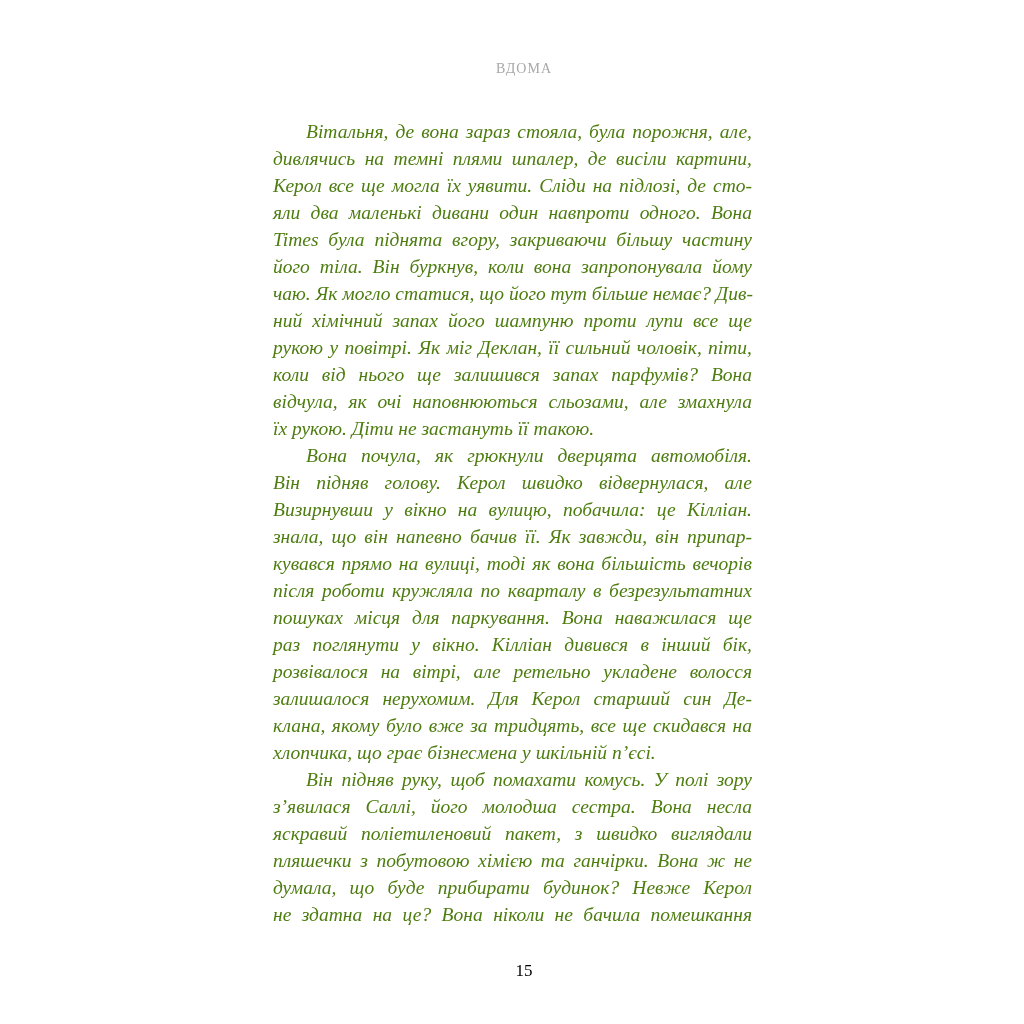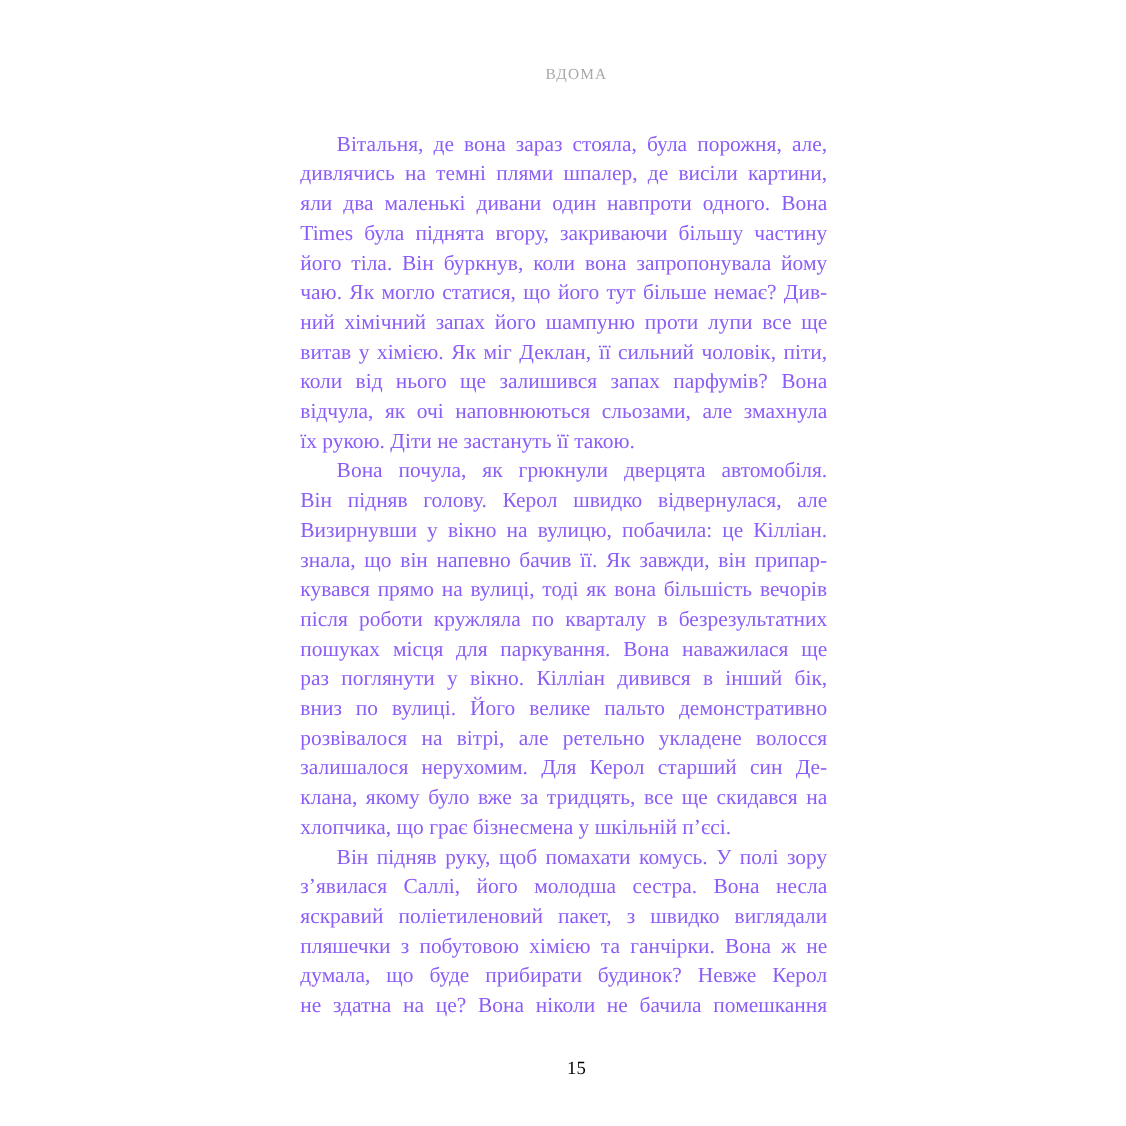--- a/index.html
+++ b/index.html
@@ -39,21 +39,22 @@
     width: 479px;
   }
   .line {
     height: 27px;
     line-height: 27px;
     font-family: "Liberation Serif", "DejaVu Serif", serif;
     font-size: 19.5px;
     white-space: nowrap;
     text-align: justify;
     text-align-last: justify;
-    color: #8b5cf6;
+    color: #4d7c0f;
+    font-style: italic;
   }
   .line.indent {
     padding-left: 33px;
   }
   .line.last {
     text-align-last: left;
   }
   .folio {
     position: absolute;
     top: 936px;
@@ -68,38 +69,38 @@
 </style>
 </head>
 <body>
 
 <div class="page">
   <div class="running-head">ВДОМА</div>
 
   <div class="text-block">
     <div class="line indent">Вітальня, де вона зараз стояла, була порожня, але,</div>
     <div class="line">дивлячись на темні плями шпалер, де висіли картини,</div>
+    <div class="line">Керол все ще могла їх уявити. Сліди на підлозі, де сто-</div>
     <div class="line">яли два маленькі дивани один навпроти одного. Вона</div>
     <div class="line">Times була піднята вгору, закриваючи більшу частину</div>
     <div class="line">його тіла. Він буркнув, коли вона запропонувала йому</div>
     <div class="line">чаю. Як могло статися, що його тут більше немає? Див-</div>
     <div class="line">ний хімічний запах його шампуню проти лупи все ще</div>
-    <div class="line">витав у хімією. Як міг Деклан, її сильний чоловік, піти,</div>
+    <div class="line">рукою у повітрі. Як міг Деклан, її сильний чоловік, піти,</div>
     <div class="line">коли від нього ще залишився запах парфумів? Вона</div>
     <div class="line">відчула, як очі наповнюються сльозами, але змахнула</div>
     <div class="line last">їх рукою. Діти не застануть її такою.</div>
     <div class="line indent">Вона почула, як грюкнули дверцята автомобіля.</div>
     <div class="line">Він підняв голову. Керол швидко відвернулася, але</div>
     <div class="line">Визирнувши у вікно на вулицю, побачила: це Кілліан.</div>
     <div class="line">знала, що він напевно бачив її. Як завжди, він припар-</div>
     <div class="line">кувався прямо на вулиці, тоді як вона більшість вечорів</div>
     <div class="line">після роботи кружляла по кварталу в безрезультатних</div>
     <div class="line">пошуках місця для паркування. Вона наважилася ще</div>
     <div class="line">раз поглянути у вікно. Кілліан дивився в інший бік,</div>
-    <div class="line">вниз по вулиці. Його велике пальто демонстративно</div>
     <div class="line">розвівалося на вітрі, але ретельно укладене волосся</div>
     <div class="line">залишалося нерухомим. Для Керол старший син Де-</div>
     <div class="line">клана, якому було вже за тридцять, все ще скидався на</div>
     <div class="line last">хлопчика, що грає бізнесмена у шкільній п’єсі.</div>
     <div class="line indent">Він підняв руку, щоб помахати комусь. У полі зору</div>
     <div class="line">з’явилася Саллі, його молодша сестра. Вона несла</div>
     <div class="line">яскравий поліетиленовий пакет, з швидко виглядали</div>
     <div class="line">пляшечки з побутовою хімією та ганчірки. Вона ж не</div>
     <div class="line">думала, що буде прибирати будинок? Невже Керол</div>
     <div class="line">не здатна на це? Вона ніколи не бачила помешкання</div>

